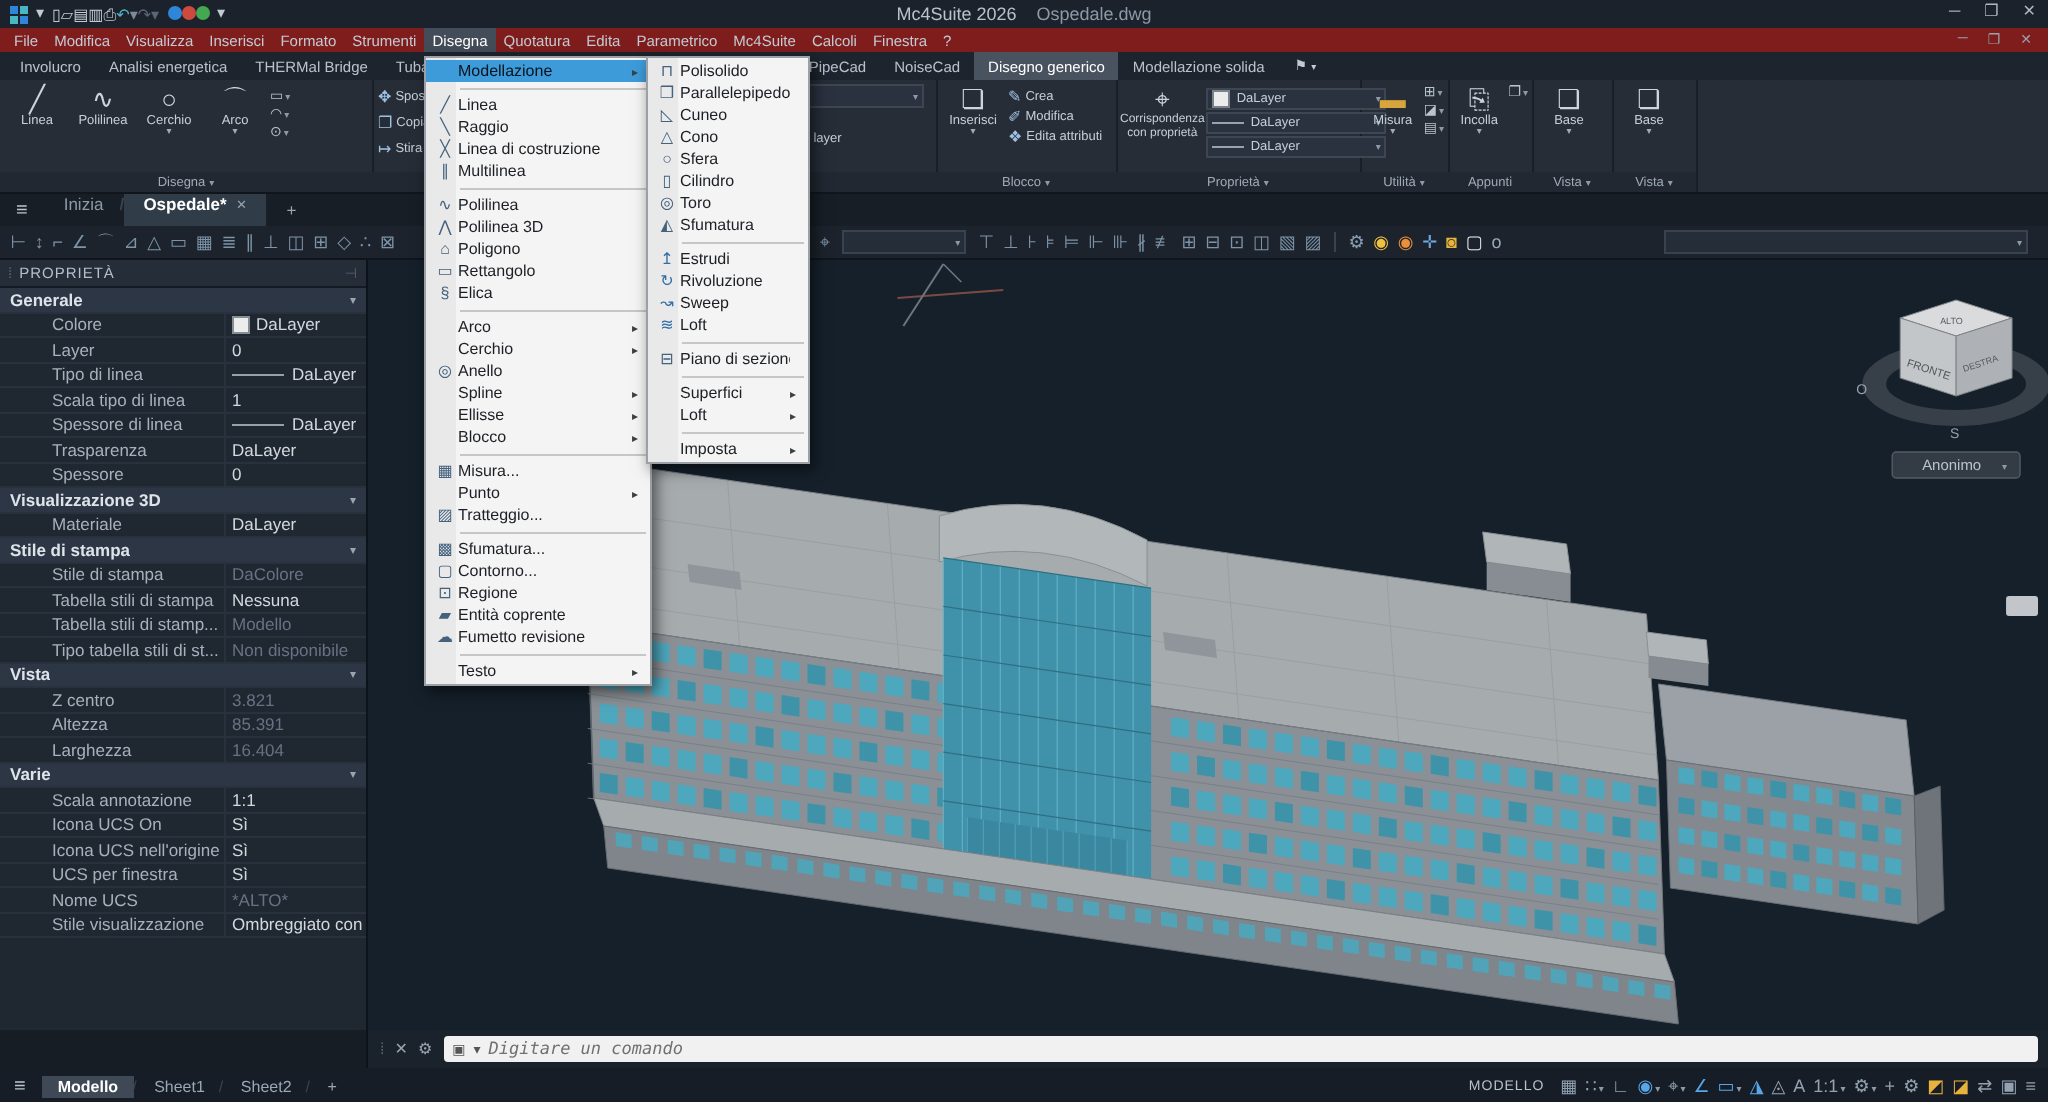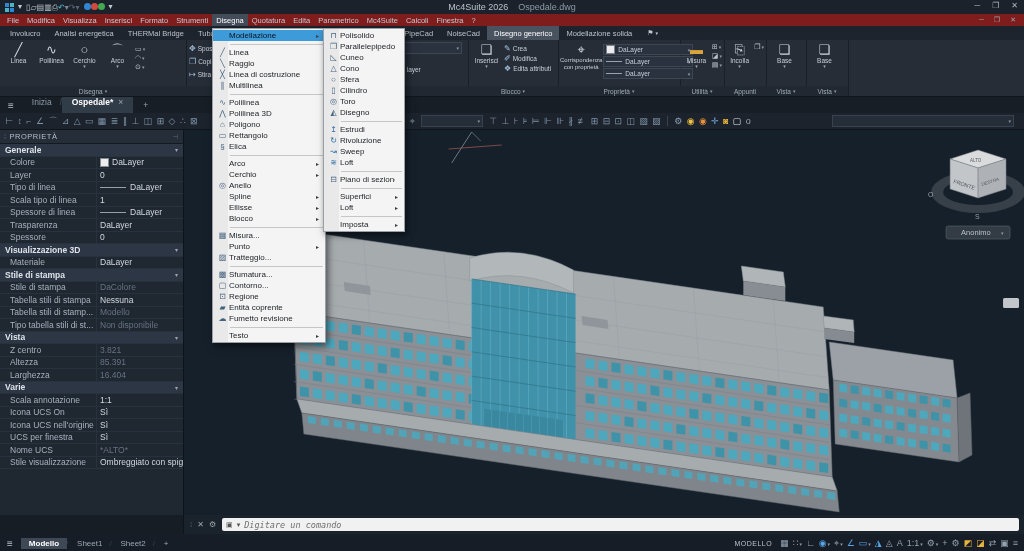--- a/index.html
+++ b/index.html
@@ -87,21 +87,21 @@
   #content{display:flex;height:385px}
   #props{width:183px;background:#1f2731;border-right:1px solid #0d131a;display:flex;flex-direction:column}
   .phead{height:13px;display:flex;align-items:center;font-size:7.5px;color:#b6bfc9;letter-spacing:.5px;padding-left:4px;gap:3px;background:#242d38;border-bottom:1px solid #141a22}
   .phead .grip{color:#5a6673}
   .phead .pin{margin-left:auto;padding-right:4px;color:#5a6673;font-size:7px}
   .pselrow{display:flex;align-items:center;gap:3px;padding:3px 4px}
   .pcomboMain{flex:1;height:11px;background:#262f3b;border:1px solid #3d4754;color:#d5dbe1;font-size:8px;display:flex;align-items:center;padding:0 3px}
   .pcomboMain b{margin-left:auto;font-size:6px;color:#8d99a6}
   .hicon{font-size:9px;line-height:1}
   .prows{flex:1;overflow:hidden;font-size:8.5px}
-  .prow{height:11.5px;display:flex;align-items:center;border-bottom:1px solid #28323e;padding-left:10px}
+  .prow{height:11.5px;display:flex;align-items:center;border-bottom:1px solid #28323e;padding-left:26px}
   .prow .plab{width:86px;color:#a7b1bd;white-space:nowrap;overflow:hidden;flex:none}
   .prow .pval{flex:1;display:flex;align-items:center;color:#d2d8df;white-space:nowrap;overflow:hidden;border-left:1px solid #28323e;padding-left:3px;height:100%}
   .prow.section{background:#2c3644;color:#dde3ea;font-weight:bold;padding-left:5px;position:relative}
   .prow.section .plab{width:auto;color:#dde3ea}
   .prow.section::after{content:"▾";position:absolute;right:5px;font-size:6px;font-weight:normal;color:#9aa5b1}
   .sw,.ln{display:none}
   .prow.swatch .sw{display:inline-block;width:7px;height:7px;background:#ececec;border:1px solid #858d95;margin-right:3px}
   .prow.line .ln{display:inline-block;width:26px;height:0;border-top:1px solid #97a0a9;margin-right:4px}
   .prow.grayed .pvt{color:#687284}
   #canvas{flex:1;position:relative;background:#15202b}
@@ -1357,21 +1357,21 @@
     </div>
 
     <div class="mi">
       <span class="mic">◎</span>
       <span class="mlb">Toro</span>
       <span class="mar"></span>
     </div>
 
     <div class="mi">
       <span class="mic">◭</span>
-      <span class="mlb">Disegno</span>
+      <span class="mlb">Sfumatura</span>
       <span class="mar"></span>
     </div>
 
     <div class="mi sep">
       
       
       
     </div>
 
     <div class="mi blue">

